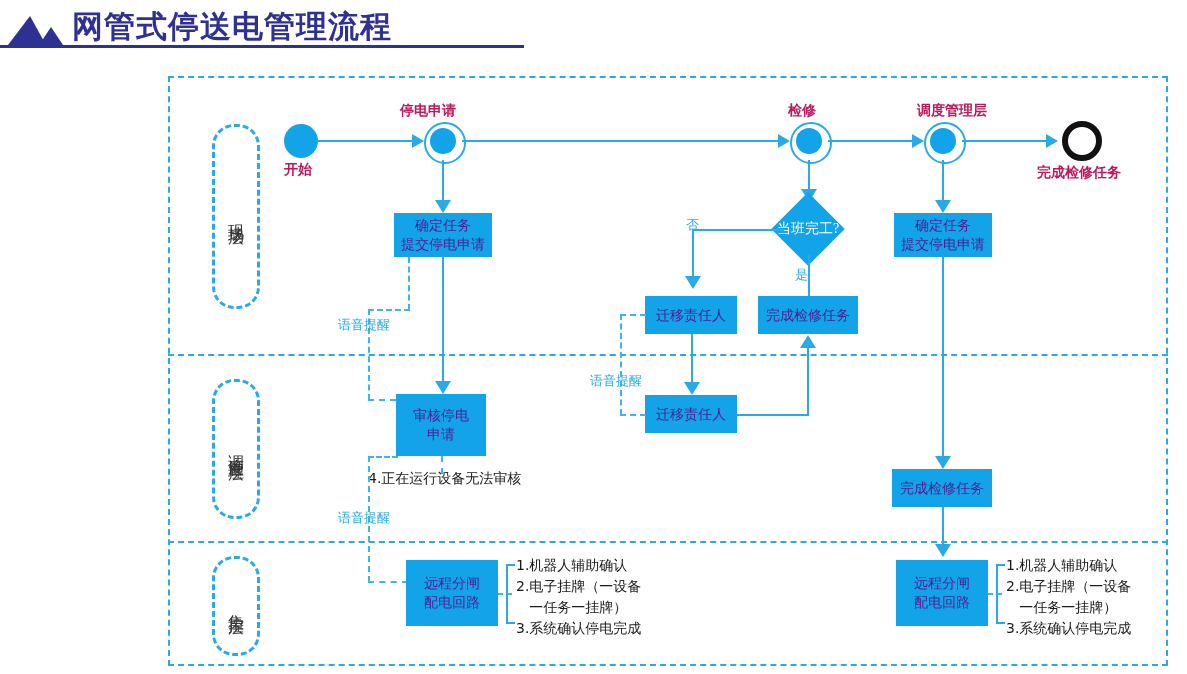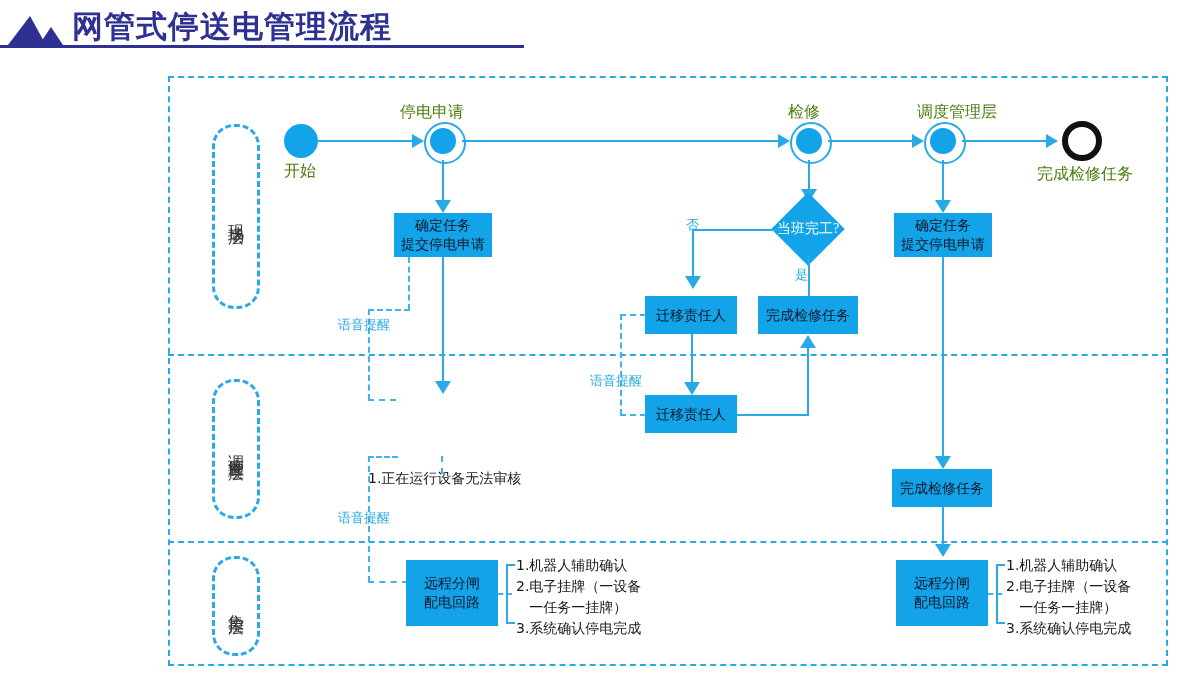--- a/index.html
+++ b/index.html
@@ -32,21 +32,21 @@
     color:#333;font-size:16px;line-height:22px;text-align:center;
     writing-mode:vertical-rl;letter-spacing:3px;
   }
 
   
   .circle{position:absolute;border-radius:50%;background:#12A3E8;}
   .ring{position:absolute;border-radius:50%;border:2px solid #29A9E6;background:transparent;}
   .endring{position:absolute;border-radius:50%;border:6px solid #111;background:#fff;box-sizing:border-box;}
 
   .box{
-    position:absolute;background:#12A3E8;color:#0f172a;
+    position:absolute;background:#12A3E8;color:#4c1d95;
     display:flex;align-items:center;justify-content:center;text-align:center;
     font-size:14px;line-height:19px;box-sizing:border-box;padding:2px;
   }
   .diamond{
     position:absolute;background:#12A3E8;
     transform:rotate(45deg);
   }
   .diamond-lbl{
     position:absolute;color:#fff;font-size:14px;white-space:nowrap;
     text-align:center;
@@ -63,21 +63,21 @@
         border-top:7px solid transparent;border-bottom:7px solid transparent;
         border-left:12px solid #29A9E6;}
   .arrD{position:absolute;width:0;height:0;
         border-left:8px solid transparent;border-right:8px solid transparent;
         border-top:13px solid #29A9E6;}
   .arrU{position:absolute;width:0;height:0;
         border-left:8px solid transparent;border-right:8px solid transparent;
         border-bottom:13px solid #29A9E6;}
 
   
-  .nlabel{position:absolute;font-size:16px;color:#4d7c0f;white-space:nowrap;}
+  .nlabel{position:absolute;font-size:14px;color:#be185d;white-space:nowrap;font-weight:bold;}
   .nlabel-blue{position:absolute;font-size:13px;color:#29A9E6;white-space:nowrap;}
   .notes{position:absolute;font-size:14px;color:#1a1a1a;line-height:21px;white-space:pre;}
   .bracket{position:absolute;border:2px solid #29A9E6;border-right:none;width:9px;box-sizing:border-box;}
 </style>
 </head>
 <body>
 
 <div id="stage">
 
   <div class="hdr">
@@ -138,23 +138,27 @@
 
   <div class="vline" style="left:442px;top:253px;height:133px;"></div>
   <div class="arrD" style="left:435px;top:377px;"></div>
 
   <div class="vdot" style="left:408px;top:253px;height:53px;"></div>
   <div class="hdot" style="left:368px;top:305px;width:42px;"></div>
   <div class="vdot" style="left:368px;top:305px;height:91px;"></div>
   <div class="hdot" style="left:368px;top:395px;width:28px;"></div>
   <div class="nlabel-blue" style="left:338px;top:312px;">语音提醒</div>
 
+  <div class="box" style="left:396px;top:390px;width:90px;height:62px;">
+    <span style="white-space:pre-line">审核停电
+申请</span>
+  </div>
 
   <div class="vdot" style="left:441px;top:452px;height:18px;"></div>
-  <div class="notes" style="left:368px;top:464px;">1.正在运行设备无法审核</div>
+  <div class="notes" style="left:368px;top:464px;">4.正在运行设备无法审核</div>
 
   <div class="vdot" style="left:368px;top:452px;height:126px;"></div>
   <div class="hdot" style="left:368px;top:452px;width:30px;"></div>
   <div class="hdot" style="left:368px;top:577px;width:40px;"></div>
   <div class="nlabel-blue" style="left:338px;top:505px;">语音提醒</div>
 
   <div class="box" style="left:406px;top:556px;width:92px;height:66px;">
     <span style="white-space:pre-line">远程分闸
 配电回路</span>
   </div>

